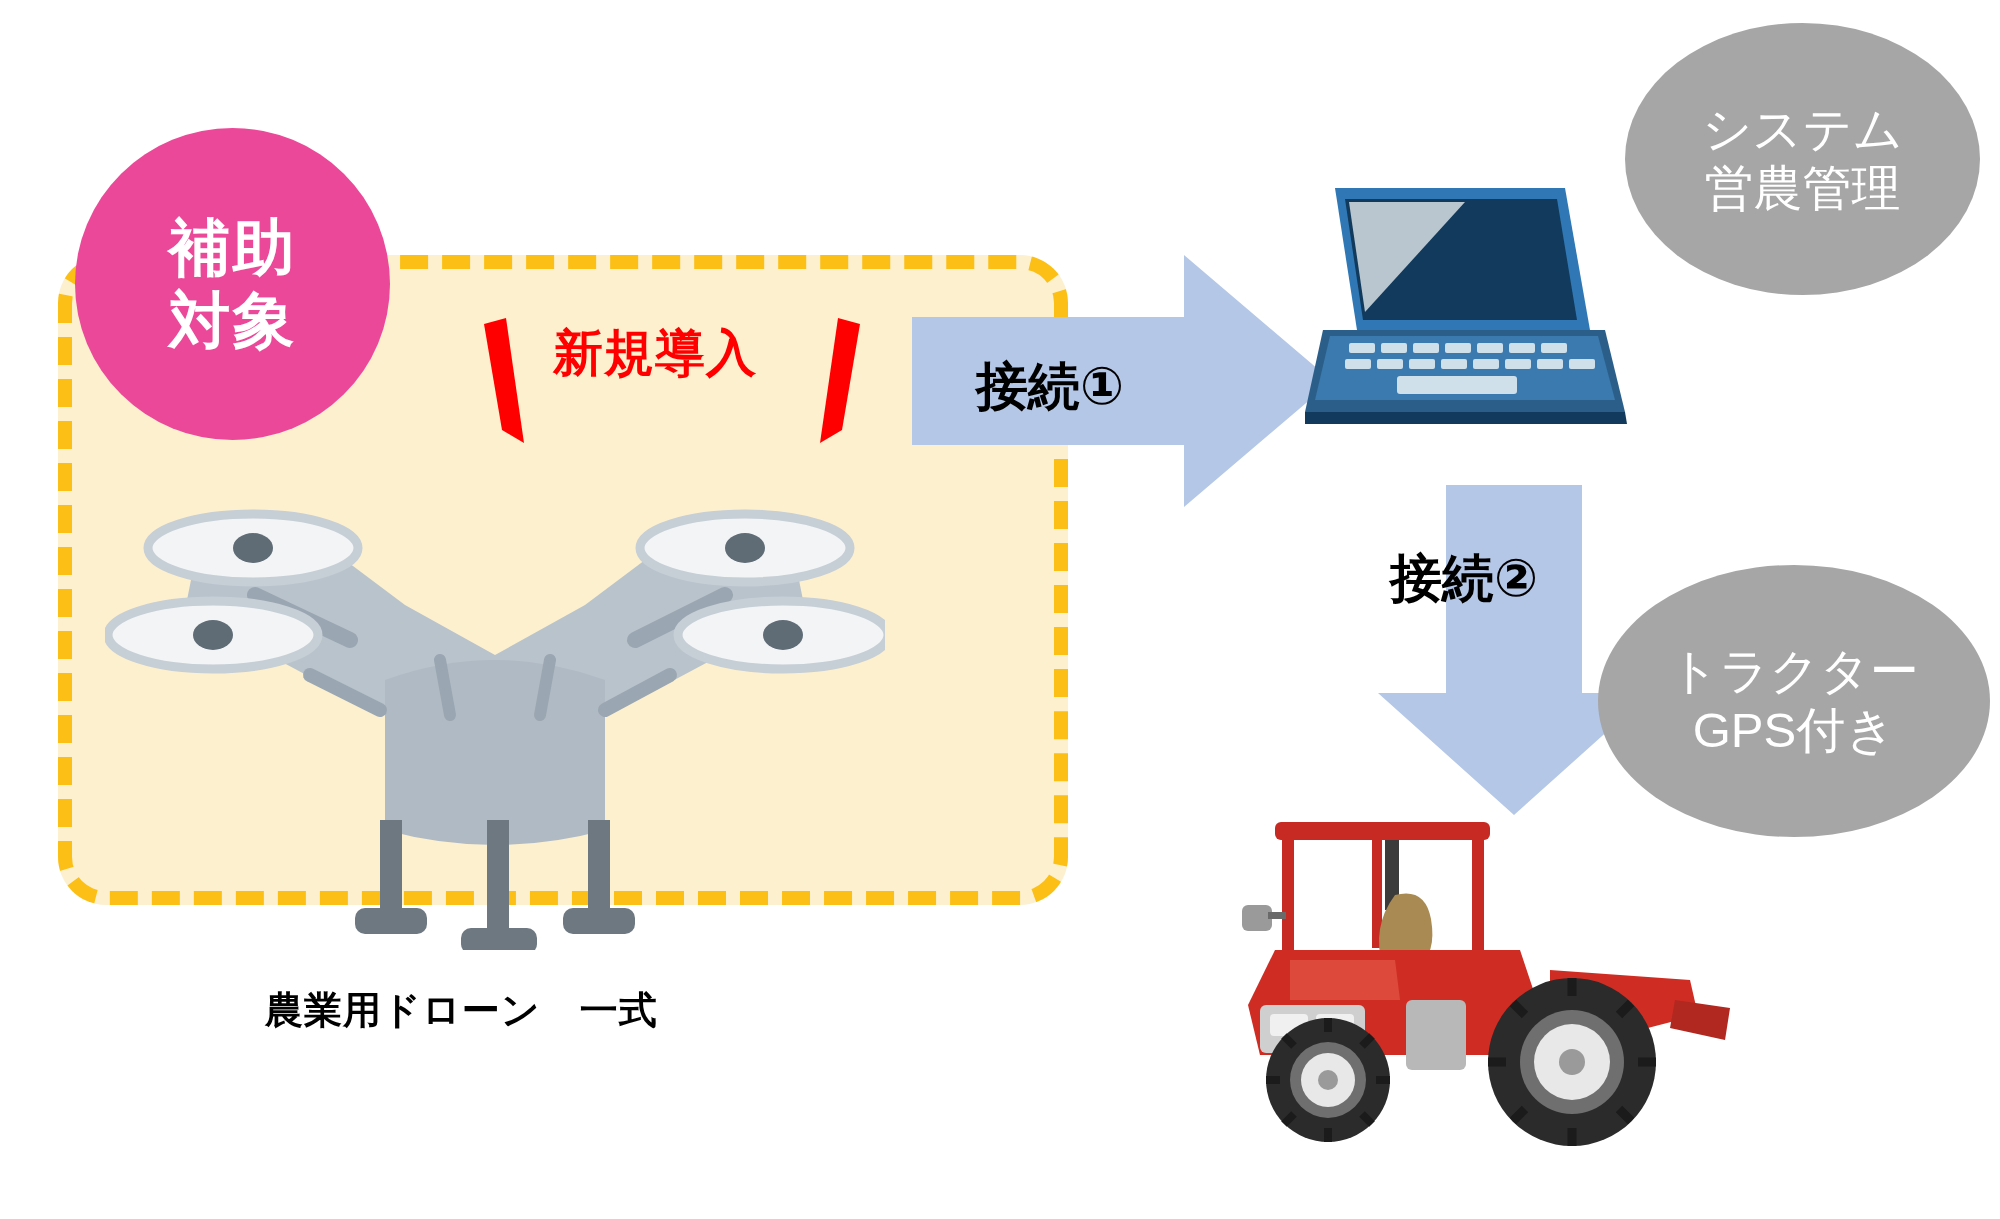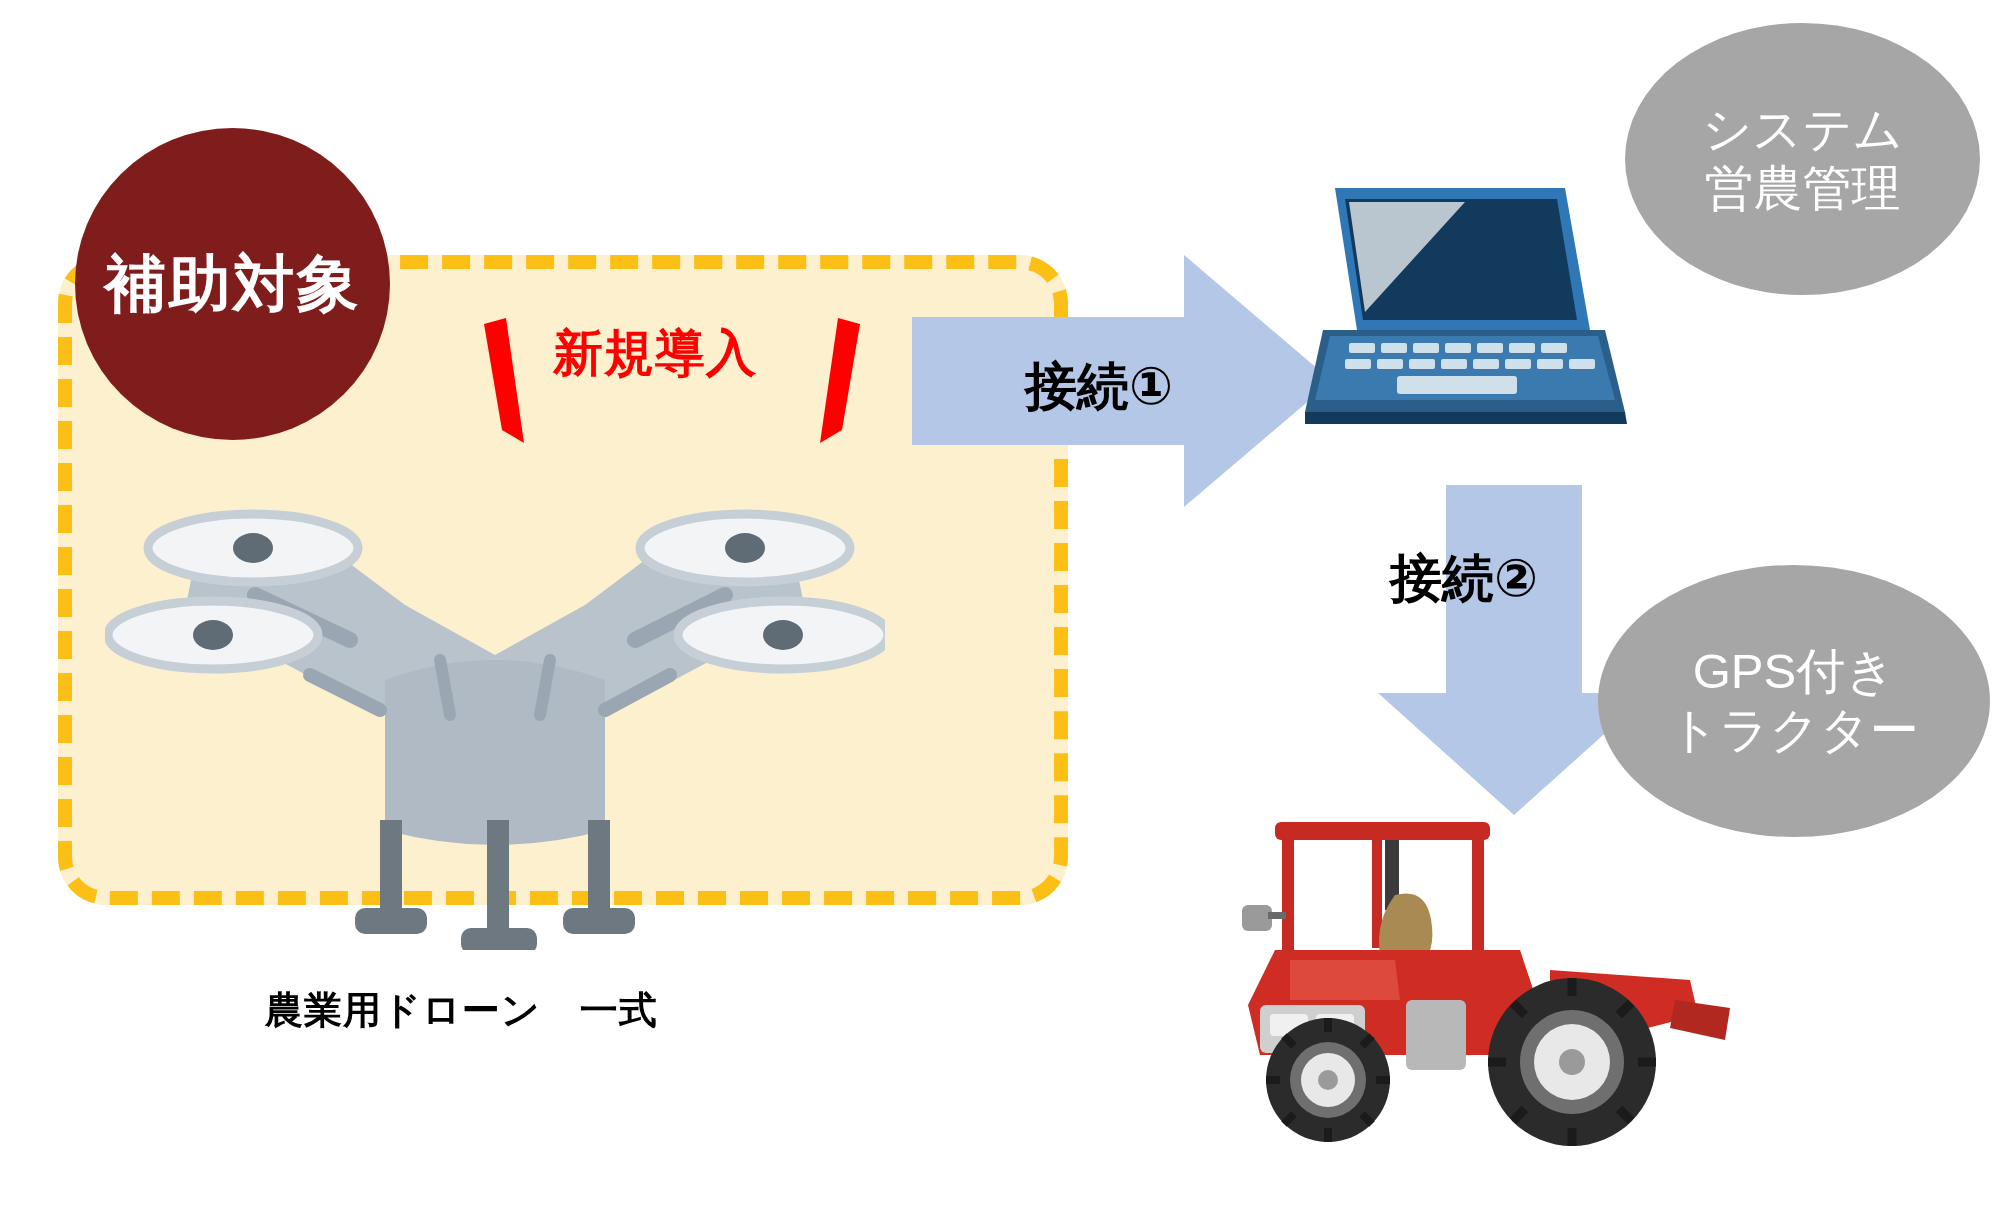--- a/index.html
+++ b/index.html
@@ -31,24 +31,24 @@
     box-sizing: border-box;
   }
 
   
   .orange-ellipse {
     position: absolute;
     left: 75px;
     top: 128px;
     width: 315px;
     height: 312px;
-    background: #7f1d1d;
+    background: #ec4899;
     border-radius: 50%;
     display: flex;
-    flex-direction: row;
+    flex-direction: column;
     align-items: center;
     justify-content: center;
     color: #ffffff;
     font-weight: bold;
     font-size: 62px;
     line-height: 1.18;
     letter-spacing: 2px;
     text-align: center;
   }
 
@@ -127,21 +127,21 @@
     height: 330px;
   }
   .arrow-label {
     position: absolute;
     font-size: 52px;
     font-weight: bold;
     color: #000000;
     white-space: nowrap;
     letter-spacing: 0px;
   }
-  #label-connect-1 { left: 1025px; top: 352px; }
+  #label-connect-1 { left: 976px; top: 352px; }
   #label-connect-2 { left: 1390px; top: 544px; text-align: center; }
 
   
   .illus {
     position: absolute;
   }
   #drone-illus { left: 105px; top: 500px; width: 780px; height: 450px; }
   #laptop-illus { left: 1305px; top: 180px; width: 330px; height: 260px; }
   #tractor-illus { left: 1220px; top: 800px; width: 530px; height: 350px; }
 </style>
@@ -301,17 +301,17 @@
       <line x1="46" y1="280" x2="60" y2="280"></line>
       <line x1="156" y1="280" x2="170" y2="280"></line>
       <line x1="64" y1="236" x2="74" y2="246"></line>
       <line x1="142" y1="314" x2="152" y2="324"></line>
       <line x1="64" y1="324" x2="74" y2="314"></line>
       <line x1="142" y1="246" x2="152" y2="236"></line>
     </g>
   </svg>
 
   <div class="gray-ellipse" id="ellipse-tractor">
+    <span>トラクター</span>
     <span>GPS付き</span>
-    <span>トラクター</span>
   </div>
 
 </div>
 
 </body></html>

